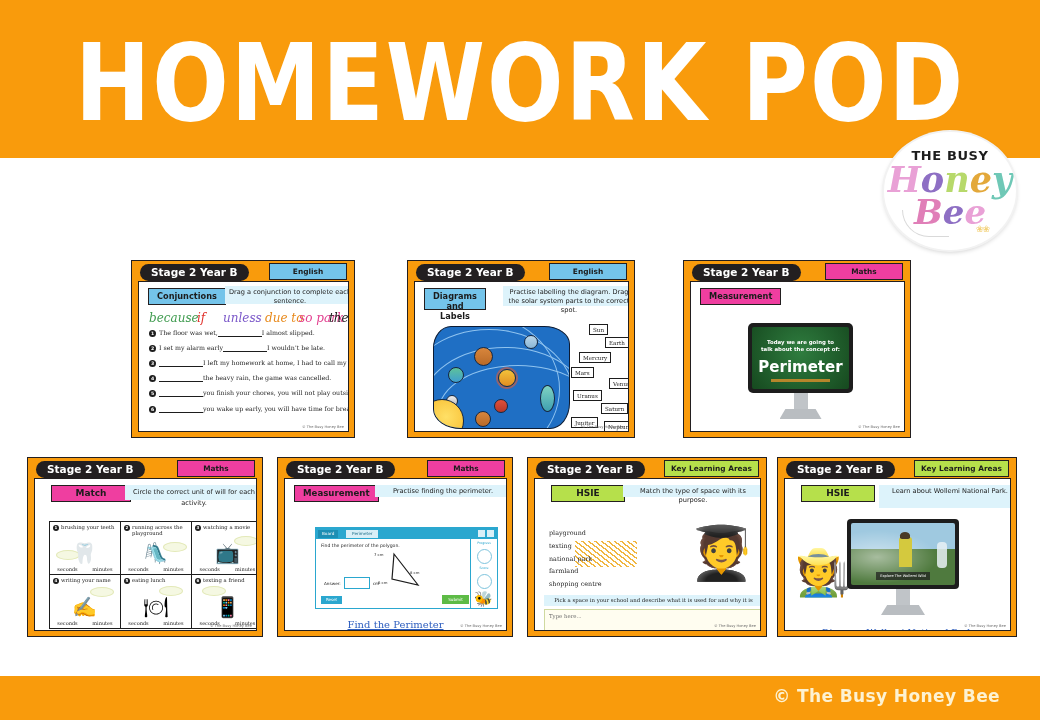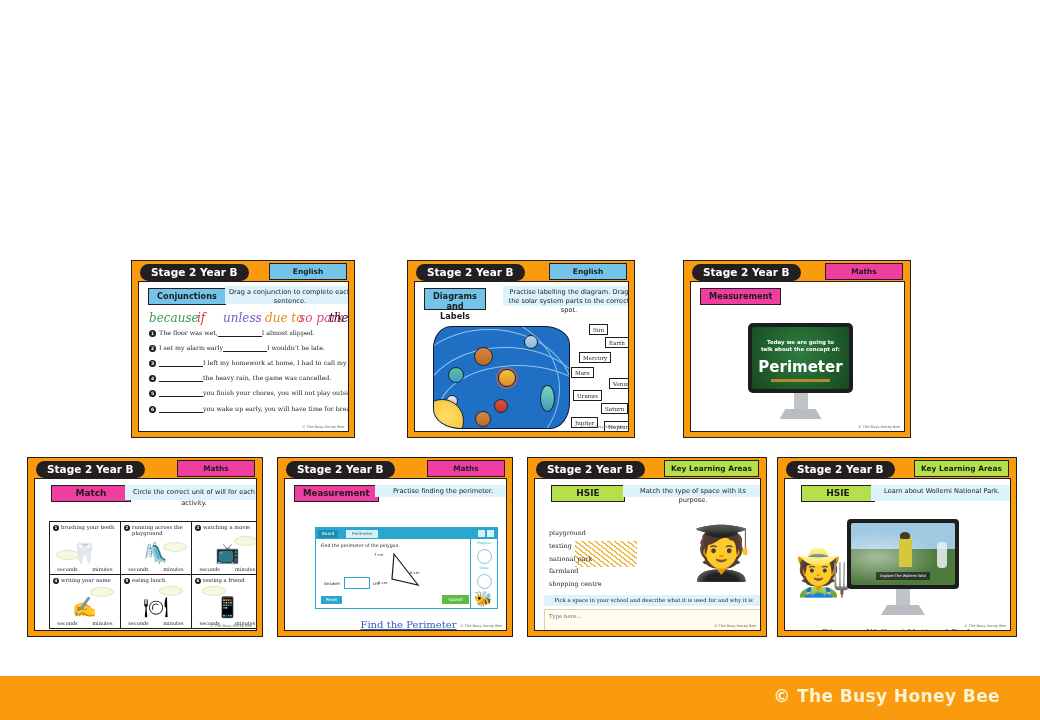--- a/index.html
+++ b/index.html
@@ -330,21 +330,35 @@
     position:absolute;left:40px;top:62px;width:62px;height:26px;
     background:repeating-linear-gradient(38deg,#f0b640 0 1.4px,transparent 1.4px 4px);
   }
   .c6-person{position:absolute;right:6px;top:48px;font-size:52px;line-height:52px;}
 </style>
 </head>
 <body>
 
 <div class="page">
 
-
+  <div class="header">
+    <div class="header-title">HOMEWORK POD</div>
+  </div>
+
+  <div class="logo">
+    <div class="logo-top">THE BUSY</div>
+    <div class="logo-honey">
+      <span>H</span><span>o</span><span>n</span><span>e</span><span>y</span>
+    </div>
+    <div class="logo-bee">
+      <span>B</span><span>e</span><span>e</span>
+    </div>
+    <div class="logo-swirl"></div>
+    <div class="logo-dots">❀❀</div>
+  </div>
 
   <div class="card" style="left:131px;top:260px;width:224px;height:178px;">
     <div class="stage-pill">Stage 2 Year B</div>
     <div class="kla-badge kla-english">English</div>
     <div class="card-inner">
       <div class="topic-badge tb-english">Conjunctions</div>
       <div class="instruction" style="left:86px;top:4px;width:130px;height:18px;">Drag a conjunction to complete each sentence.</div>
 
       <div class="c1-words">
         <span style="left:0px;color:#3f9b4f">because</span>
@@ -555,21 +569,21 @@
 
         <div class="c5-side-panel">
           <div class="c5-sl">Progress</div>
           <div class="c5-circ"></div>
           <div class="c5-sl">Score</div>
           <div class="c5-circ"></div>
           <div style="text-align:center;font-size:15px;line-height:16px;margin-top:2px;">🐝</div>
         </div>
       </div>
 
-      <div class="vid-link" style="top:140px;left:0;font-size:10px;padding-left:13px;">Find the Perimeter</div>
+      <div class="vid-link" style="top:140px;left:0;font-size:10px;">Find the Perimeter</div>
       <div class="tinycopy">© The Busy Honey Bee</div>
     </div>
   </div>
 
   <div class="card" style="left:527px;top:457px;width:240px;height:180px;">
     <div class="stage-pill">Stage 2 Year B</div>
     <div class="kla-badge kla-kla" style="min-width:78px;">Key Learning Areas</div>
     <div class="card-inner">
       <div class="topic-badge tb-kla" style="left:16px;min-width:56px;font-size:9px;">HSIE</div>
       <div class="instruction" style="left:88px;top:6px;width:140px;height:12px;line-height:9px;">Match the type of space with its purpose.</div>
@@ -590,21 +604,21 @@
       <div class="c6-ta">Type here...</div>
       <div class="tinycopy">© The Busy Honey Bee</div>
     </div>
   </div>
 
   <div class="card" style="left:777px;top:457px;width:240px;height:180px;">
     <div class="stage-pill">Stage 2 Year B</div>
     <div class="kla-badge kla-kla" style="min-width:78px;">Key Learning Areas</div>
     <div class="card-inner">
       <div class="topic-badge tb-kla" style="left:16px;min-width:56px;font-size:9px;">HSIE</div>
-      <div class="instruction" style="left:86px;top:6px;width:142px;height:16px;line-height:9px;">Learn about Wollemi National Park.</div>
+      <div class="instruction" style="left:94px;top:6px;width:142px;height:23px;line-height:9px;">Learn about Wollemi National Park.</div>
 
       <div style="position:absolute;left:10px;top:70px;font-size:46px;line-height:46px;">🧑‍🌾</div>
 
       <div class="monitor" style="left:62px;top:40px;width:112px;height:104px;">
         <div class="mon-bezel" style="height:70px;background:#1d1d1d;border-radius:4px;">
           <div class="mon-screen" style="background:linear-gradient(#9fc9e0 0 42%,#4f7a3e 42% 100%);">
             <div style="position:absolute;left:0;top:0;width:100%;height:100%;background:radial-gradient(ellipse at 25% 55%,rgba(255,255,255,.5),transparent 55%);"></div>
             <div style="position:absolute;left:46%;top:22%;width:13px;height:30px;background:#d4c93e;border-radius:3px 3px 0 0;"></div>
             <div style="position:absolute;left:47.5%;top:15%;width:10px;height:7px;background:#4a3a25;border-radius:50% 50% 20% 20%;"></div>
             <div style="position:absolute;right:8%;top:30%;width:10px;height:26px;background:#e8f1f5;opacity:.85;border-radius:4px;"></div>

